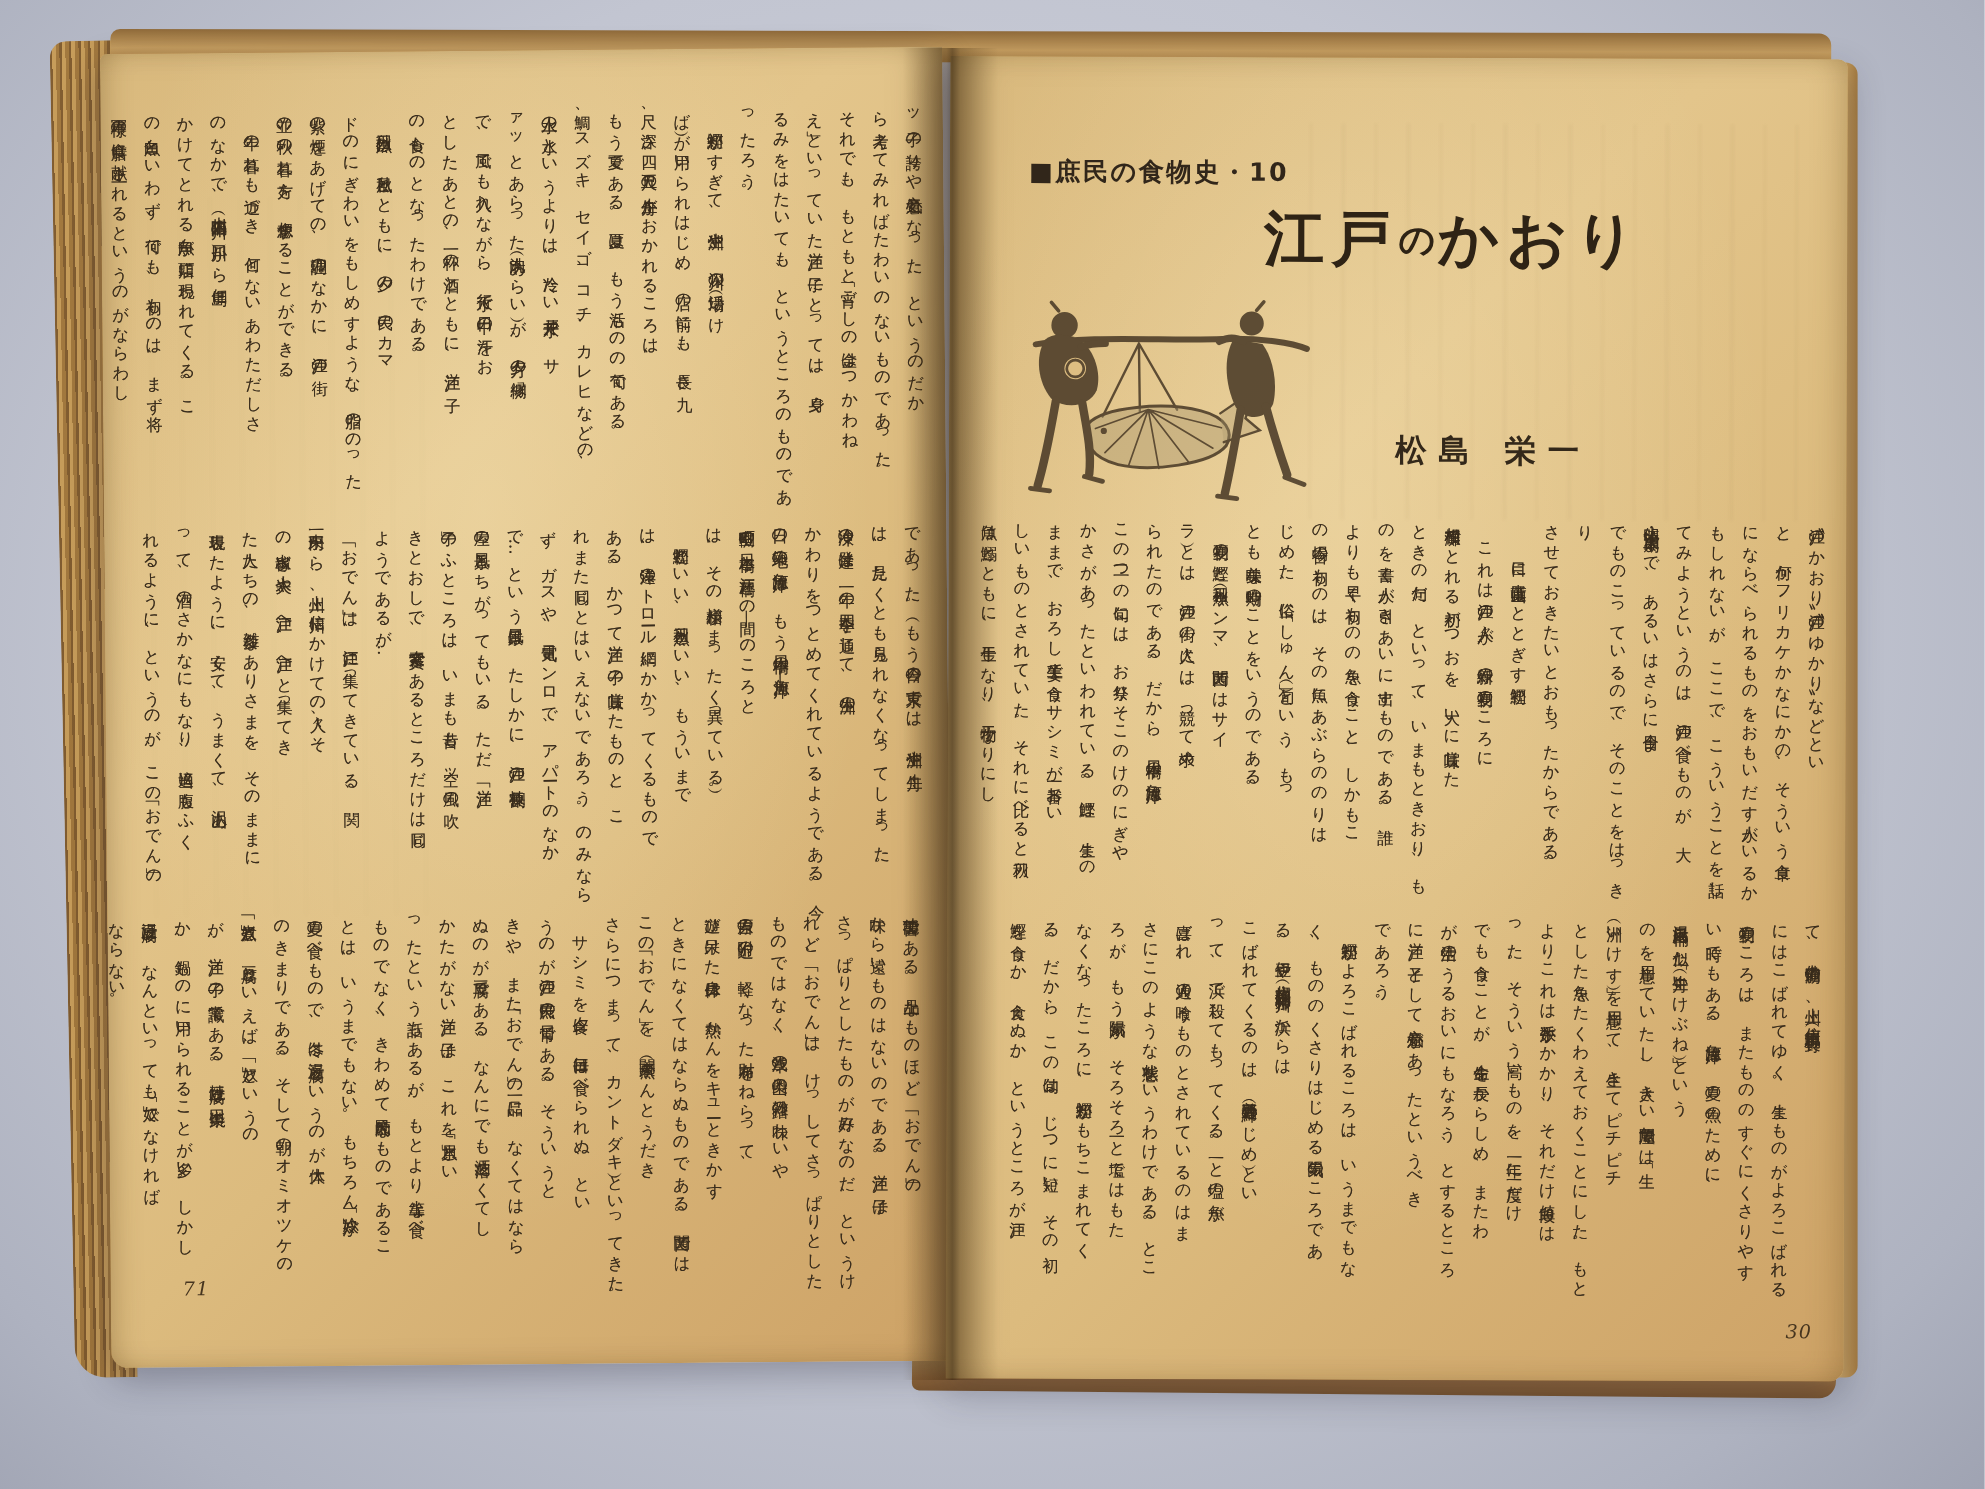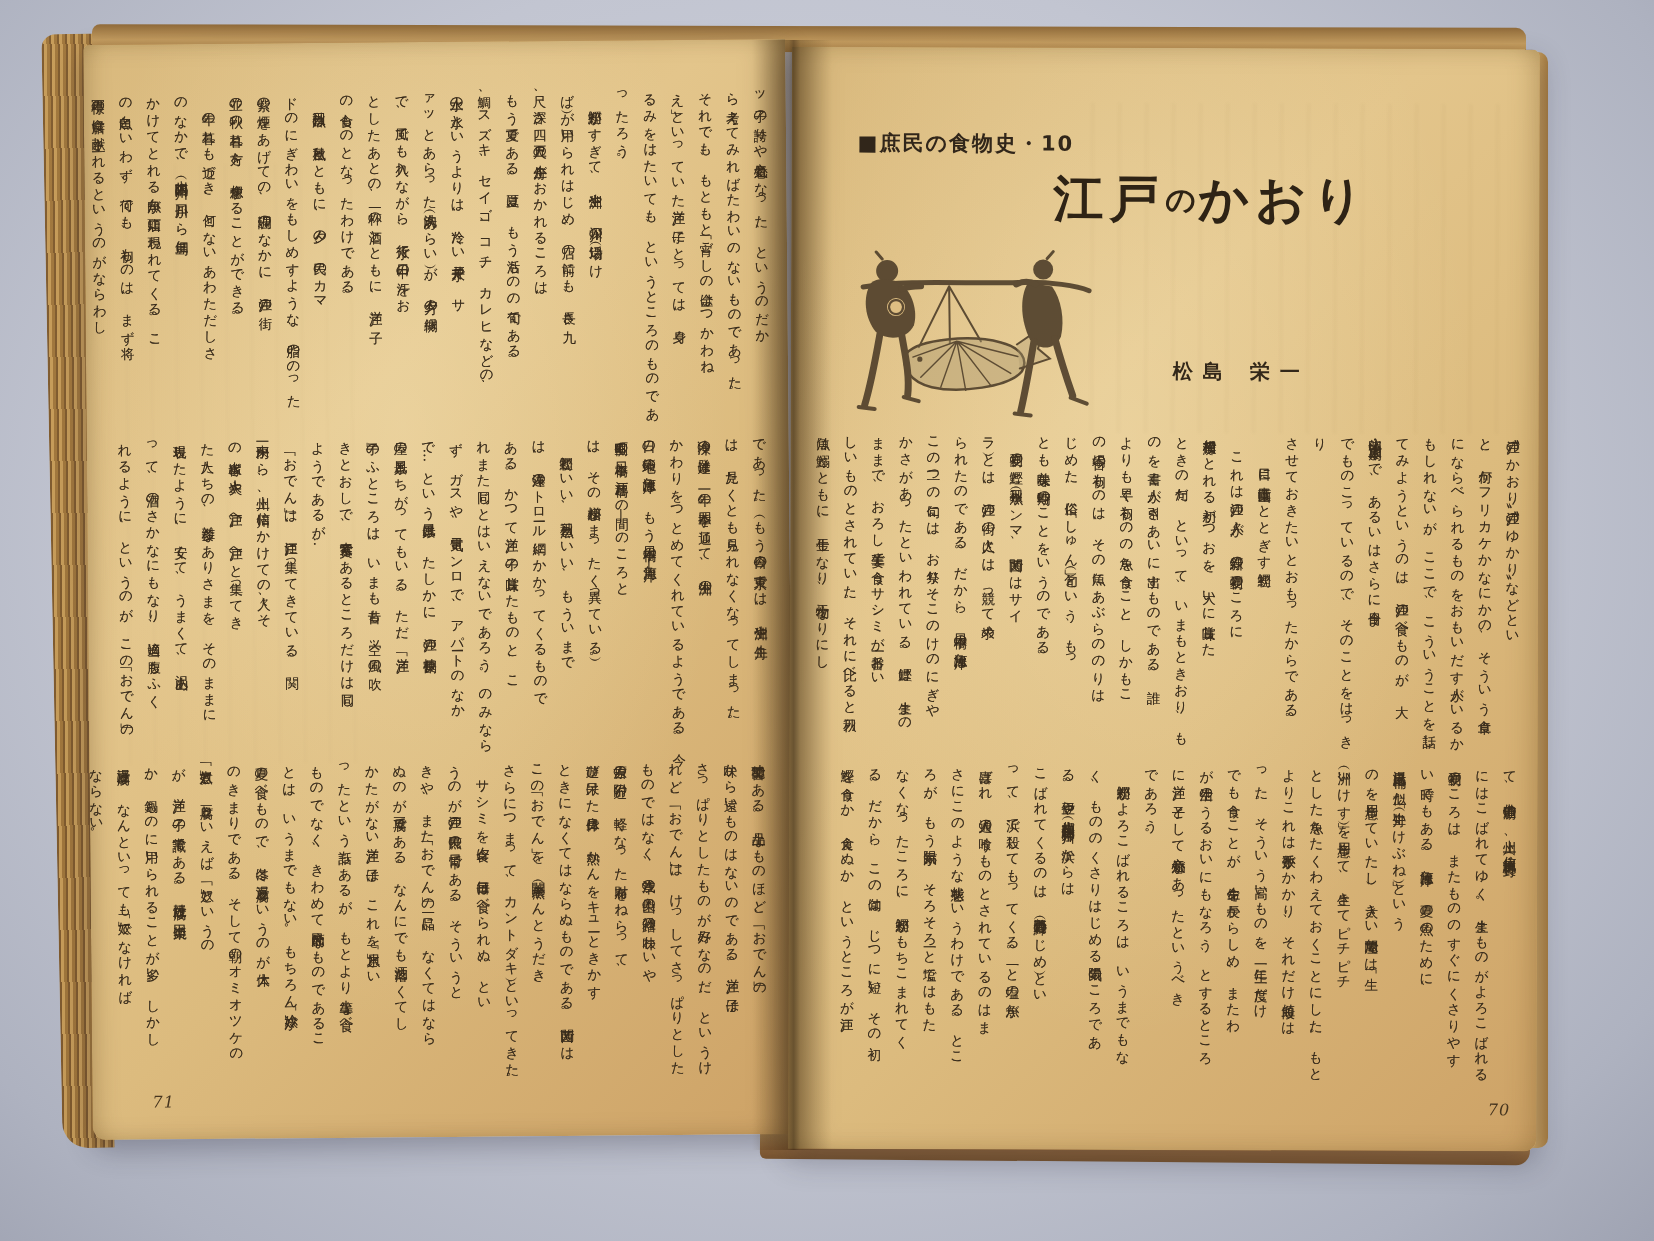--- a/index.html
+++ b/index.html
@@ -42,25 +42,25 @@
   .vband{position:absolute;writing-mode:vertical-rl;white-space:pre-line;
     font-size:13.5px;line-height:27.6px;letter-spacing:1.2px;
     color:#392c1c;text-shadow:0 0 .4px rgba(57,44,28,.55);}
   
   .series{position:absolute;left:66px;top:82px;
     font-family:"DejaVu Sans", sans-serif;font-weight:bold;
     font-size:21px;letter-spacing:2px;color:#31261a;text-align:right;}
   .title{position:absolute;left:262px;top:118px;color:#2e2315;
     font-weight:bold;font-size:50px;letter-spacing:6px;white-space:nowrap;}
   .title .small{font-size:30px;position:relative;top:-6px;letter-spacing:2px;}
-  .author{position:absolute;left:382px;top:310px;font-size:20px;
+  .author{position:absolute;left:372px;top:310px;font-size:26px;
     letter-spacing:10px;color:#33281a;font-weight:bold;}
   .pagenum{position:absolute;font-size:16px;font-style:italic;color:#46351f;letter-spacing:1px;}
   .pagenum.p70{right:26px;bottom:32px;}
-  .pagenum.p71{left:60px;bottom:28px;}
+  .pagenum.p71{left:60px;bottom:56px;}
   
   .bleed{position:absolute;left:300px;top:55px;width:430px;height:330px;opacity:.5;pointer-events:none;
     background:repeating-linear-gradient(90deg, rgba(104,80,42,.10) 0 2px, rgba(0,0,0,0) 2px 27px);
     filter:blur(1.4px);}
   .bleed2{position:absolute;left:40px;top:120px;width:240px;height:600px;opacity:.35;pointer-events:none;
     background:repeating-linear-gradient(90deg, rgba(104,80,42,.08) 0 2px, rgba(0,0,0,0) 2px 25px);
     filter:blur(1.6px);}
   .illu{position:absolute;left:58px;top:198px;width:252px;height:182px;}
   .illu svg{width:100%;height:100%;}
 </style>
@@ -243,17 +243,17 @@
 る。伊豆や相模（静岡・神奈川）の浜からは
 こばれてくるのは、普通野締（のじめ）とい
 って、浜で殺してもってくる。一と塩の魚が
 喜ばれ、通人の喰うものとされているのはま
 さにこのような状態をいうわけである。とこ
 ろが、もう陽気が、そろそろ一と塩ではもた
 なくなったころに、初鰹がもちこまれてく
 る。だから、この旬は、じつに短い、その初
 鰹を食うか、食えぬか、というところが江戸</div>
 
-    <div class="pagenum p70">70</div>
+    <div class="pagenum p70">30</div>
   </div>
 
   <div class="gutter"></div>
 </div>
 
 </body></html>

